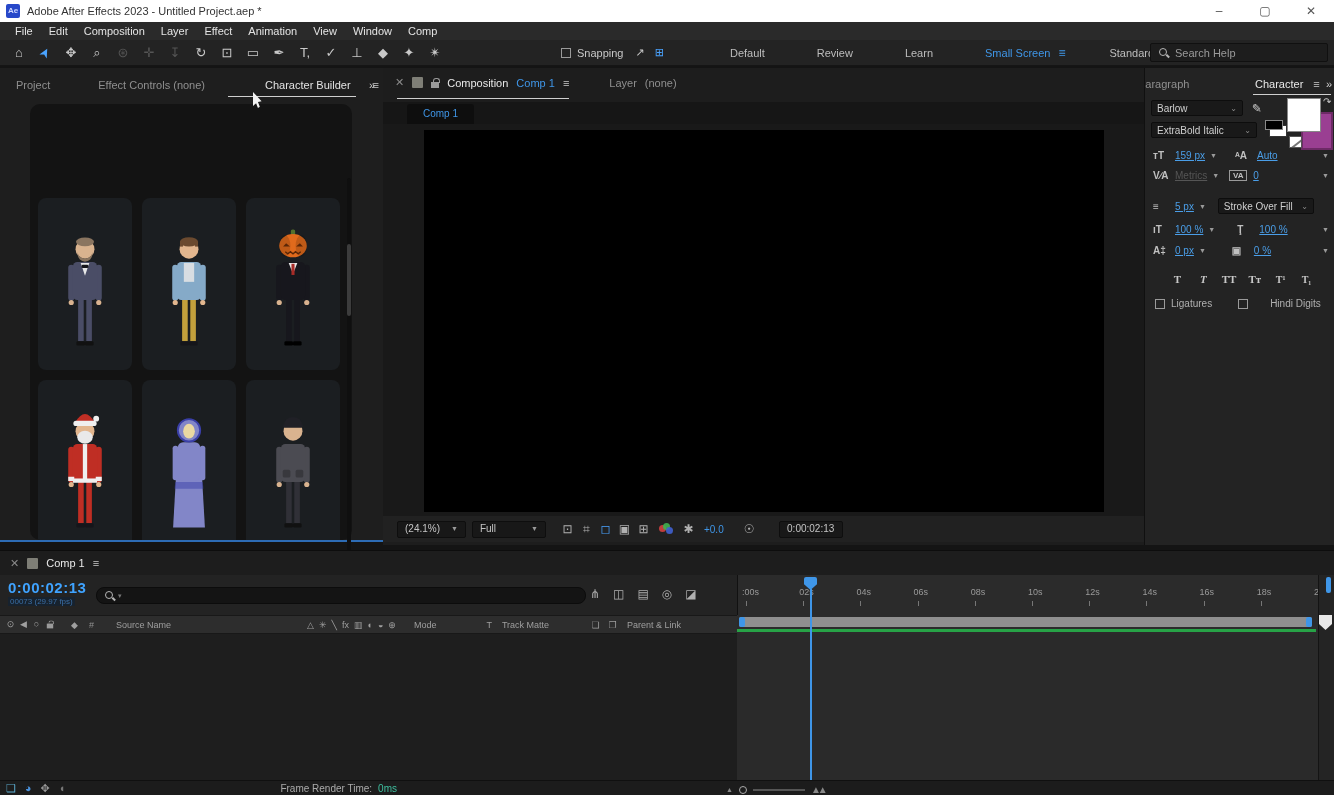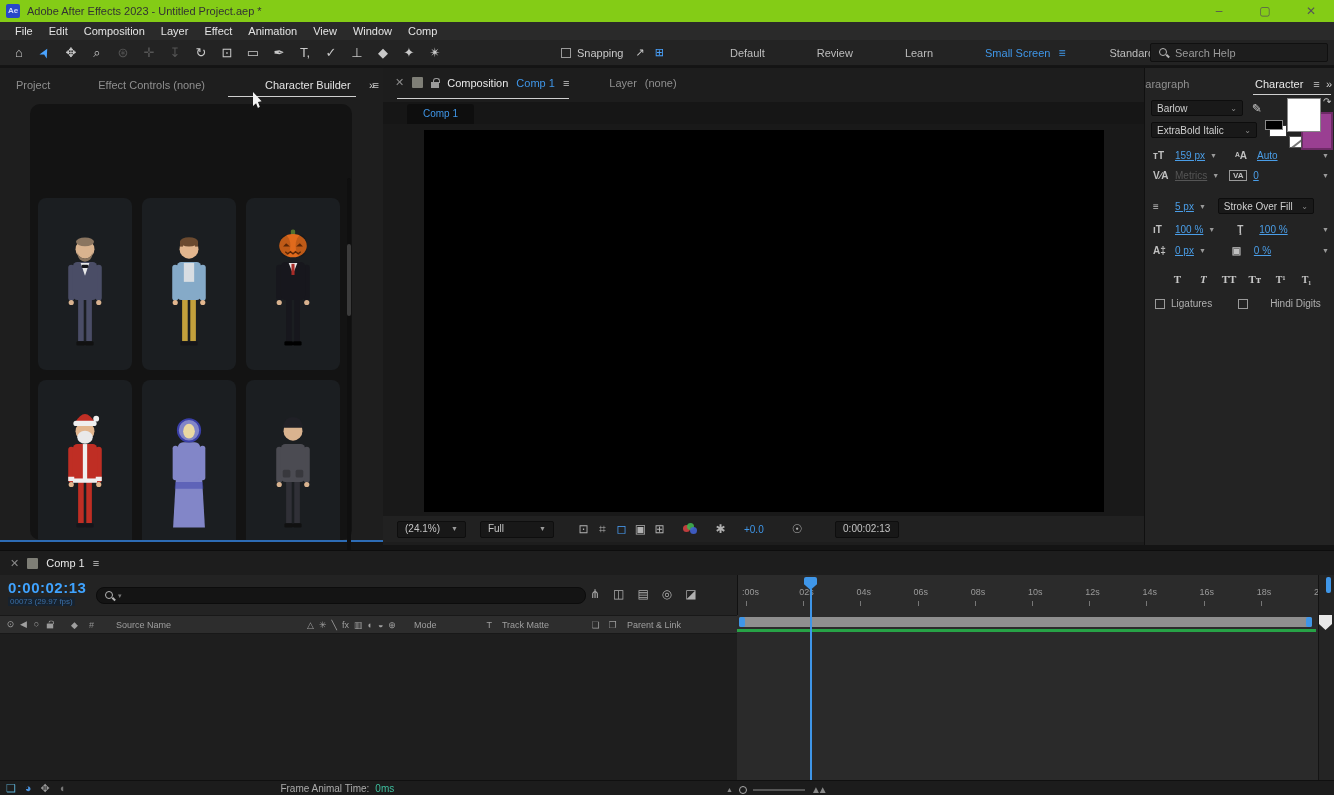--- a/index.html
+++ b/index.html
@@ -1,21 +1,21 @@
 <!DOCTYPE html>
 <html><head>
 <meta charset="utf-8">
 <style>
   * { margin:0; padding:0; box-sizing:border-box; font-family:"Liberation Sans", sans-serif; }
   html,body { background:#000; }
   #root { position:relative; width:1334px; height:795px; background:#141414; overflow:hidden; font-size:11px; color:#cfcfcf; }
   .abs { position:absolute; }
 
   
-  .titlebar { position:absolute; left:0; top:0; width:1334px; height:22px; background:#84cc16; color:#333; display:flex; align-items:center; padding-left:6px; }
+  .titlebar { position:absolute; left:0; top:0; width:1334px; height:22px; background:#ffffff; color:#333; display:flex; align-items:center; padding-left:6px; }
   .appicon { display:inline-block; width:14px; height:14px; background:#2748c9; color:#cfd8ff; font-size:8px; font-weight:bold; text-align:center; line-height:14px; border-radius:2px; margin-right:7px; }
   .wintitle { font-size:11px; color:#333; }
   .wincontrols { position:absolute; right:0; top:0; height:22px; display:flex; }
   .wincontrols span { width:46px; text-align:center; line-height:22px; color:#555; font-size:12px; cursor:default; }
 
   
   .menubar { position:absolute; left:0; top:22px; width:1334px; height:18px; background:#2a2a2a; display:flex; align-items:center; padding-left:8px; gap:2px; }
   .menu-item { color:#e4e4e4; font-size:11px; padding:0 7px; }
 
   
@@ -64,21 +64,21 @@
 
   
   .center-panel { position:absolute; left:383px; top:68px; width:761px; height:477px; background:#1d1d1d; }
   .cp-header { position:absolute; left:12px; top:8px; display:flex; align-items:center; gap:8px; }
   .cp-underline { position:absolute; left:14px; top:30px; width:172px; height:1px; background:#cfcfcf; }
   .cp-sq { width:11px; height:11px; background:#8f8f86; display:inline-block; border-radius:1px; opacity:.85; }
   .cp-subtabs { position:absolute; left:0; top:34px; width:761px; height:22px; background:#161616; }
   .cp-subtab { position:absolute; left:24px; top:2px; height:20px; padding:0 16px; background:#0e0e0e; color:#3f96e8; font-size:10px; line-height:20px; border-radius:3px 3px 0 0; }
   .viewport-wrap { position:absolute; left:0; top:56px; width:761px; height:392px; background:#191919; }
   .viewport { position:absolute; left:41px; top:6px; width:680px; height:382px; background:#000; }
-  .cp-bar { position:absolute; left:0; top:448px; width:761px; height:26px; background:#212121; display:flex; align-items:center; gap:14px; padding-left:14px; color:#b8b8b8; }
+  .cp-bar { position:absolute; left:0; top:448px; width:761px; height:26px; background:#212121; display:flex; align-items:center; gap:6px; padding-left:14px; color:#b8b8b8; }
   .chip { background:#181818; border:1px solid #0e0e0e; border-radius:2px; height:17px; line-height:16px; padding:0 7px; font-size:10px; color:#c4c4c4; display:flex; align-items:center; gap:6px; }
   .cpicon { font-size:12px; color:#b0b0b0; width:19px; text-align:center; }
   .cpicon.on { color:#4aa3ff; }
   .rgbdots { position:relative; width:14px; height:12px; display:inline-block; }
   .rgbdots i { position:absolute; width:7px; height:7px; border-radius:50%; opacity:.9; }
   .exposure { color:#3f96e8; font-size:10px; }
 
   
   .right-panel { position:absolute; left:1144px; top:68px; width:190px; height:477px; background:#232323; border-left:1px solid #101010; }
   .rp-header { position:absolute; left:0; top:4px; width:100%; height:24px; display:flex; align-items:center; }
@@ -565,21 +565,21 @@
     <div class="playhead-line" data-name="playhead-line"></div>
     <div class="playhead-handle" data-name="playhead-handle"></div>
 
     <div class="tl-bottom" data-name="timeline-status-bar">
       <span id="tl-status-icons" style="display:flex; gap:9px; padding-left:6px">
           <span style="color:#5aa7c9; font-size:11px" data-name="render-flag-icon">❑</span>
           <span style="color:#4a90d9; font-size:11px" data-name="preview-state-icon">◕</span>
           <span style="color:#999999; font-size:11px" data-name="global-performance-icon">✥</span>
           <span style="color:#777777; font-size:11px" data-name="snail-icon">◖</span>
         </span>
-      <span style="margin-left:215px; color:#aaa; font-size:10px" data-name="frame-render-time-label">Frame Animal Time:</span>
+      <span style="margin-left:215px; color:#aaa; font-size:10px" data-name="frame-render-time-label">Frame Render Time:</span>
       <span id="frt-value" style="margin-left: 6px; font-size: 10px; color: rgb(63, 191, 159);" data-name="frame-render-time-value">0ms</span>
       <div class="zoomslider" data-name="timeline-zoom-control">
         <span class="mtn" style="font-size:7px" data-name="zoom-out-mountain-icon">▲</span>
         <span class="zs-knob" data-name="zoom-slider-knob"></span>
         <span class="zs-track" data-name="zoom-slider-track"></span>
         <span class="mtn" style="font-size:10px; letter-spacing:-3px" data-name="zoom-in-mountain-icon">▲▲</span>
       </div>
     </div>
   </div>
 </div>

